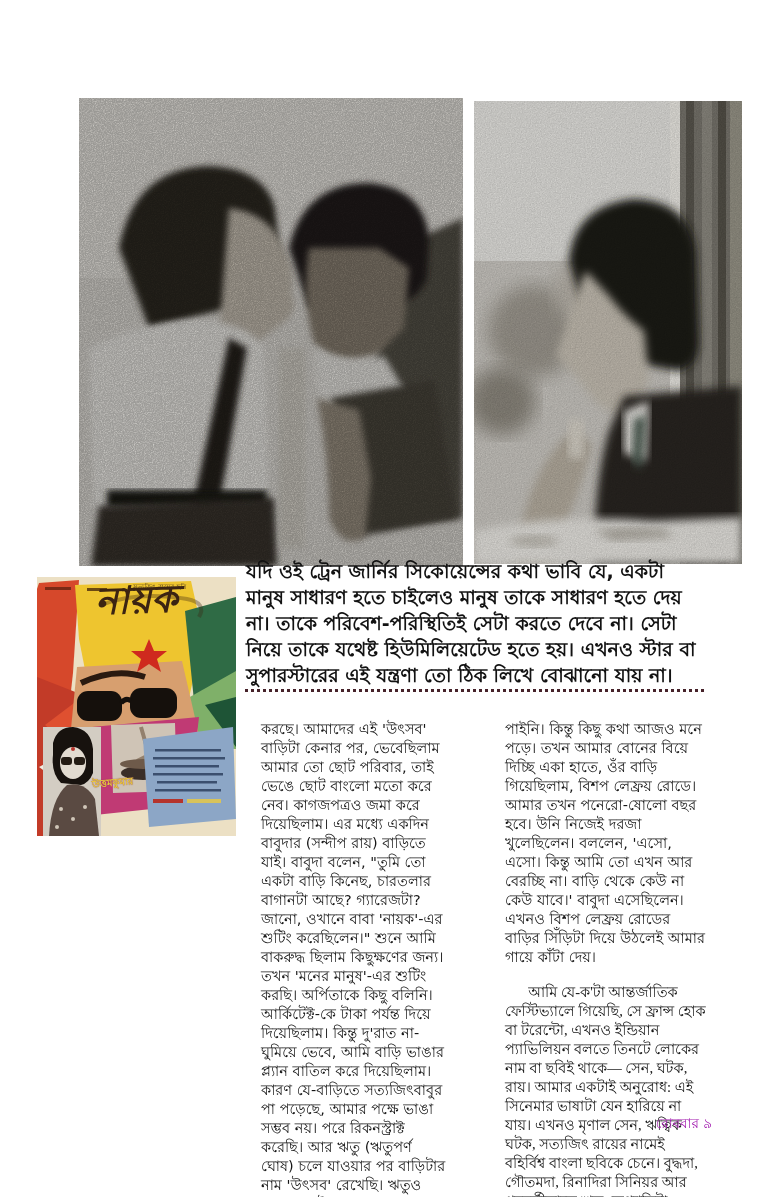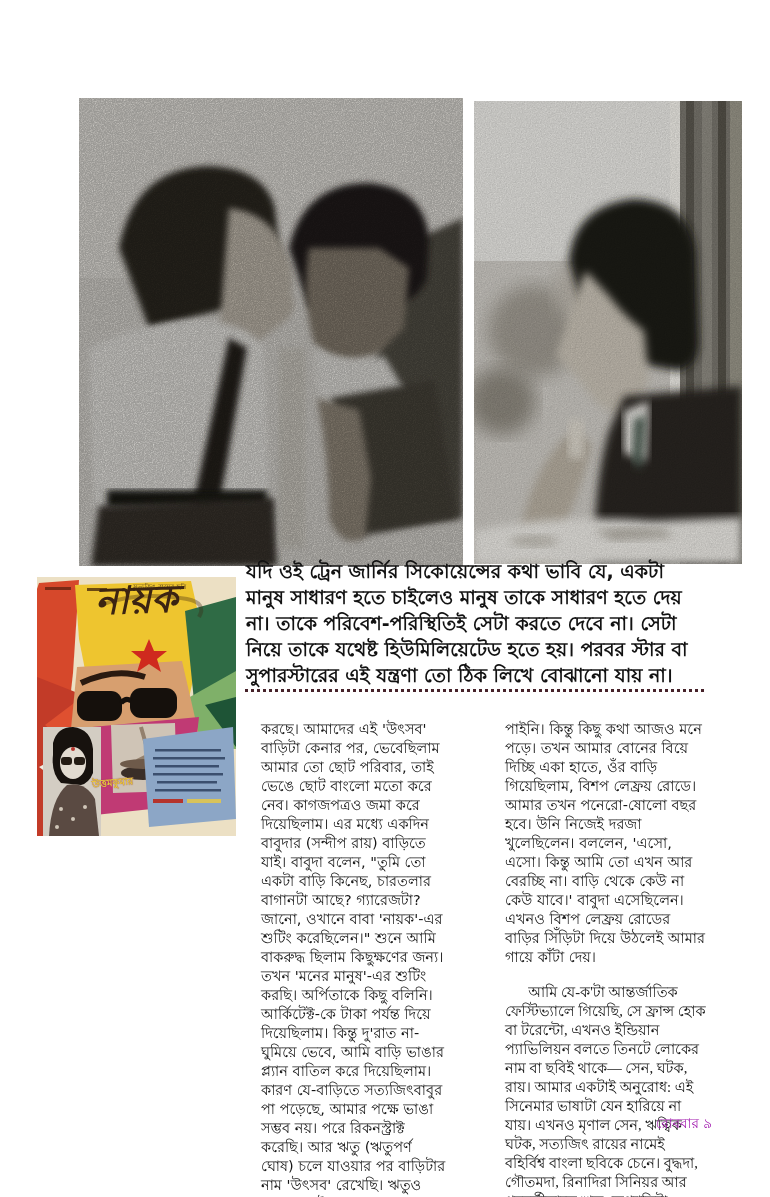--- a/index.html
+++ b/index.html
@@ -168,21 +168,21 @@
 
       <polygon points="112,62 117,74 130,74 120,82 124,95 112,87 100,95 104,82 94,74 107,74" fill="#cf2a1e"></polygon>
 
       <path d="M64,28 Q100,14 150,22 Q170,26 162,40" stroke="#3b2412" stroke-width="4" fill="none" opacity="0.35"></path>
     </svg>
     <div class="poster-credit">সত্যজিৎ রায়ের ছবি</div>
     <div class="poster-title">নায়ক</div>
     <div class="poster-actor">উত্তমকুমার</div>
   </figure>
 
-  <div class="pull-quote">যদি ওই ট্রেন জার্নির সিকোয়েন্সের কথা ভাবি যে, একটা মানুষ সাধারণ হতে চাইলেও মানুষ তাকে সাধারণ হতে দেয় না। তাকে পরিবেশ-পরিস্থিতিই সেটা করতে দেবে না। সেটা নিয়ে তাকে যথেষ্ট হিউমিলিয়েটেড হতে হয়। পরবর স্টার বা সুপারস্টারের এই যন্ত্রণা তো ঠিক লিখে বোঝানো যায় না।</div>
+  <div class="pull-quote">যদি ওই ট্রেন জার্নির সিকোয়েন্সের কথা ভাবি যে, একটা মানুষ সাধারণ হতে চাইলেও মানুষ তাকে সাধারণ হতে দেয় না। তাকে পরিবেশ-পরিস্থিতিই সেটা করতে দেবে না। সেটা নিয়ে তাকে যথেষ্ট হিউমিলিয়েটেড হতে হয়। এখনও স্টার বা সুপারস্টারের এই যন্ত্রণা তো ঠিক লিখে বোঝানো যায় না।</div>
 
   <div class="divider"></div>
 
   <div class="columns">
     <div class="col col-left">
       <p>করছে। আমাদের এই 'উৎসব' বাড়িটা কেনার পর, ভেবেছিলাম আমার তো ছোট পরিবার, তাই ভেঙে ছোট বাংলো মতো করে নেব। কাগজপত্রও জমা করে দিয়েছিলাম। এর মধ্যে একদিন বাবুদার (সন্দীপ রায়) বাড়িতে যাই। বাবুদা বলেন, "তুমি তো একটা বাড়ি কিনেছ, চারতলার বাগানটা আছে? গ্যারেজটা? জানো, ওখানে বাবা 'নায়ক'-এর শুটিং করেছিলেন।" শুনে আমি বাকরুদ্ধ ছিলাম কিছুক্ষণের জন্য। তখন 'মনের মানুষ'-এর শুটিং করছি। অর্পিতাকে কিছু বলিনি। আর্কিটেক্ট-কে টাকা পর্যন্ত দিয়ে দিয়েছিলাম। কিন্তু দু'রাত না-ঘুমিয়ে ভেবে, আমি বাড়ি ভাঙার প্ল্যান বাতিল করে দিয়েছিলাম। কারণ যে-বাড়িতে সত্যজিৎবাবুর পা পড়েছে, আমার পক্ষে ভাঙা সম্ভব নয়। পরে রিকনস্ট্রাক্ট করেছি। আর ঋতু (ঋতুপর্ণ ঘোষ) চলে যাওয়ার পর বাড়িটার নাম 'উৎসব' রেখেছি। ঋতুও এখানে শুট করেছে। আমার বন্ধুর স্মৃতিও এখানে। সত্যিকথা বলতে 'নায়ক' আমার বাড়িভাঙা আটকে দিয়েছিল।</p>
       <p class="indent">সত্যজিৎ রায়কে তো আমি খুব কাছ থেকে</p>
     </div>
     <div class="col col-right">
       <p>পাইনি। কিন্তু কিছু কথা আজও মনে পড়ে। তখন আমার বোনের বিয়ে দিচ্ছি একা হাতে, ওঁর বাড়ি গিয়েছিলাম, বিশপ লেফ্রয় রোডে। আমার তখন পনেরো-ষোলো বছর হবে। উনি নিজেই দরজা খুলেছিলেন। বললেন, 'এসো, এসো। কিন্তু আমি তো এখন আর বেরচ্ছি না। বাড়ি থেকে কেউ না কেউ যাবে।' বাবুদা এসেছিলেন। এখনও বিশপ লেফ্রয় রোডের বাড়ির সিঁড়িটা দিয়ে উঠলেই আমার গায়ে কাঁটা দেয়।</p>

